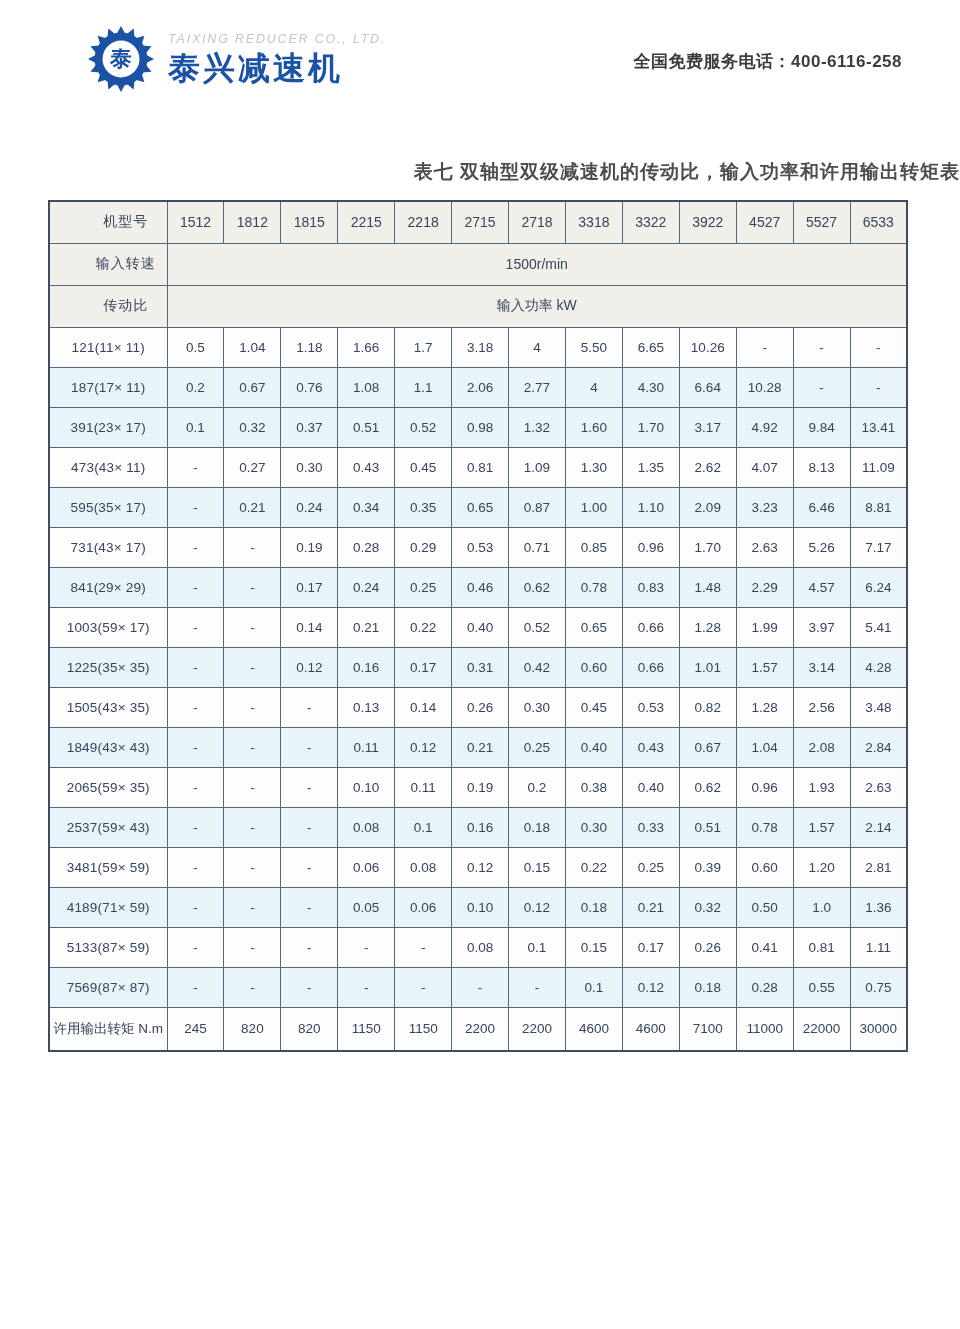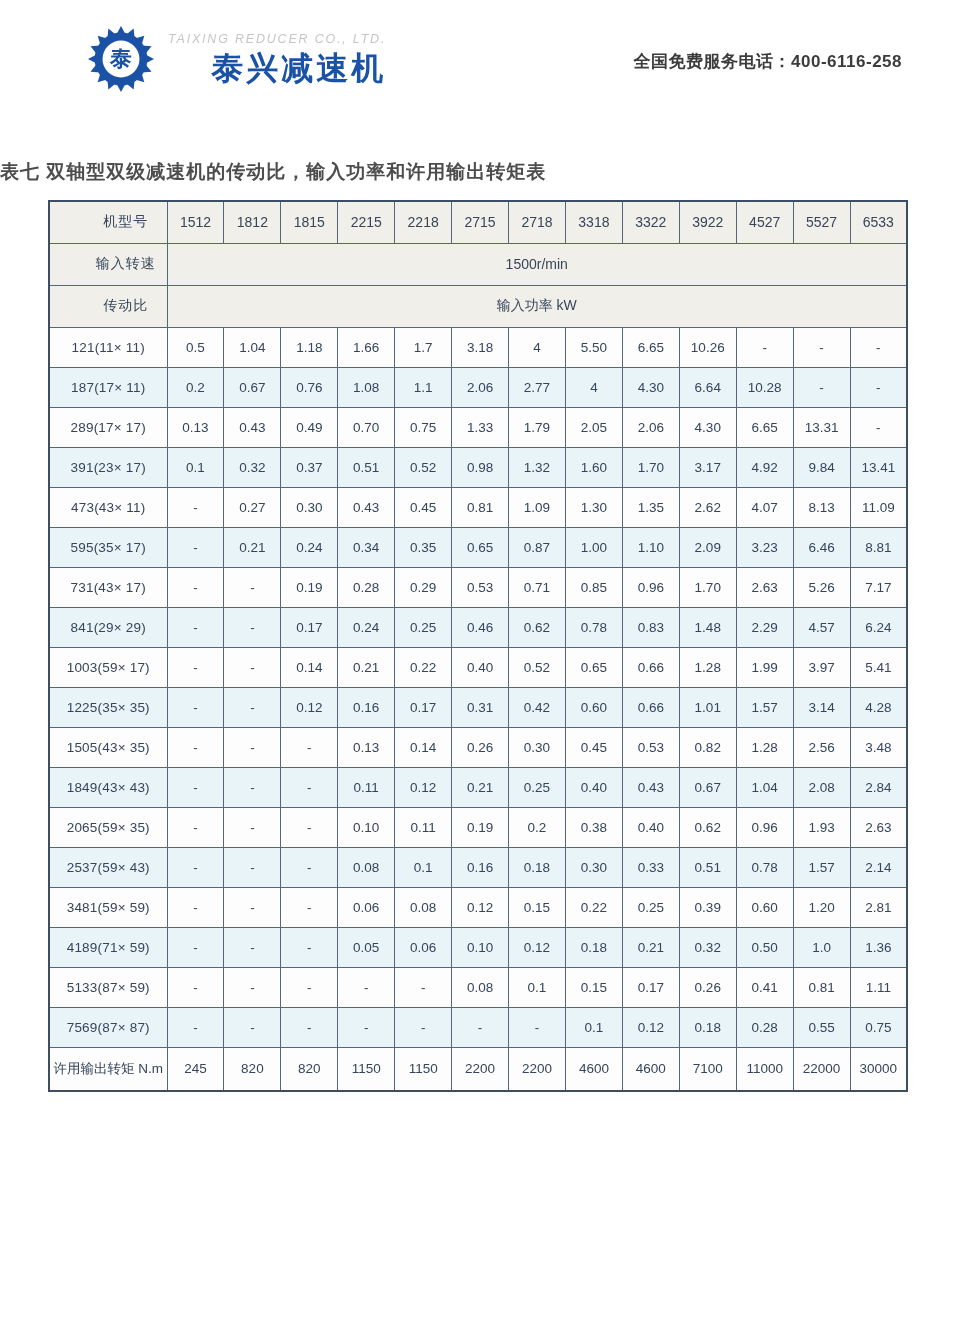--- a/index.html
+++ b/index.html
@@ -13,27 +13,27 @@
   }
   *{box-sizing:border-box;}
   html,body{margin:0;padding:0;background:#ffffff;}
   body{width:960px;height:1329px;font-family:"Liberation Sans",sans-serif;}
   .page{position:relative;width:960px;height:1329px;background:#fff;overflow:hidden;}
 
   
   .top{position:absolute;top:26px;left:88px;right:58px;display:flex;justify-content:space-between;align-items:flex-start;}
   .brand{display:flex;align-items:flex-start;gap:14px;}
   .logo{width:66px;height:66px;flex:0 0 auto;}
-  .brand-text{padding-top:6px;text-align:right;}
+  .brand-text{padding-top:6px;}
   .company-en{color:#c6c6c6;font-size:12.5px;font-style:italic;letter-spacing:1.8px;white-space:nowrap;}
   .company-cn{color:var(--brand-blue);font-size:32px;font-weight:bold;letter-spacing:3px;margin-top:1px;white-space:nowrap;}
   .hotline{margin-top:24px;font-size:17px;font-weight:bold;color:#3c3c3c;letter-spacing:0.5px;white-space:nowrap;}
 
   
-  .table-title{position:absolute;top:159px;left:0;width:100%;text-align:left;
+  .table-title{position:absolute;top:159px;left:0;width:100%;text-align:right;
     font-size:19px;color:#4d4d4d;font-weight:600;letter-spacing:1px;margin:0;}
 
   
   table.spec{position:absolute;top:200px;left:48px;width:860px;border-collapse:collapse;
     border:2px solid var(--border-dark);table-layout:fixed;}
   table.spec th,table.spec td{border:1px solid var(--border-in);text-align:center;vertical-align:middle;
     color:var(--cell-text);font-size:13.5px;height:40px;padding:0 1px;font-weight:normal;overflow:hidden;white-space:nowrap;}
   tr.hdr th,tr.hdr td{background:var(--hdr-bg);font-size:14px;height:42px;}
   tr.hdr .cn{letter-spacing:1px;padding-left:36px;}
   td.span-cell{text-align:center;font-size:14px;}
@@ -154,36 +154,20 @@
           <td>1.1</td>
           <td>2.06</td>
           <td>2.77</td>
           <td>4</td>
           <td>4.30</td>
           <td>6.64</td>
           <td>10.28</td>
           <td>-</td>
           <td>-</td>
         </tr>
-        <tr class="row-white">
-          <td class="ratio-cell">289(17× 17)</td>
-          <td>0.13</td>
-          <td>0.43</td>
-          <td>0.49</td>
-          <td>0.70</td>
-          <td>0.75</td>
-          <td>1.33</td>
-          <td>1.79</td>
-          <td>2.05</td>
-          <td>2.06</td>
-          <td>4.30</td>
-          <td>6.65</td>
-          <td>13.31</td>
-          <td>-</td>
-        </tr>
         <tr class="row-blue">
           <td class="ratio-cell">391(23× 17)</td>
           <td>0.1</td>
           <td>0.32</td>
           <td>0.37</td>
           <td>0.51</td>
           <td>0.52</td>
           <td>0.98</td>
           <td>1.32</td>
           <td>1.60</td>

